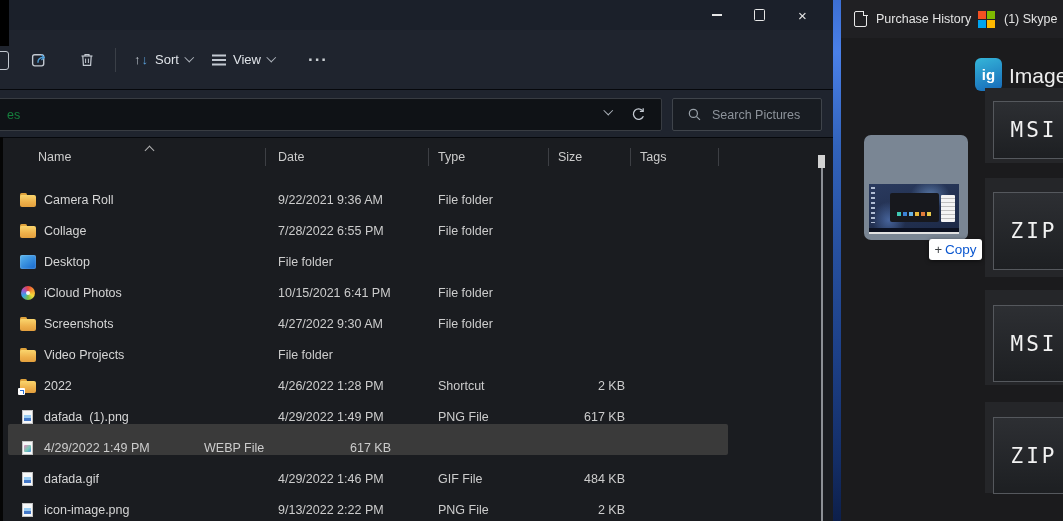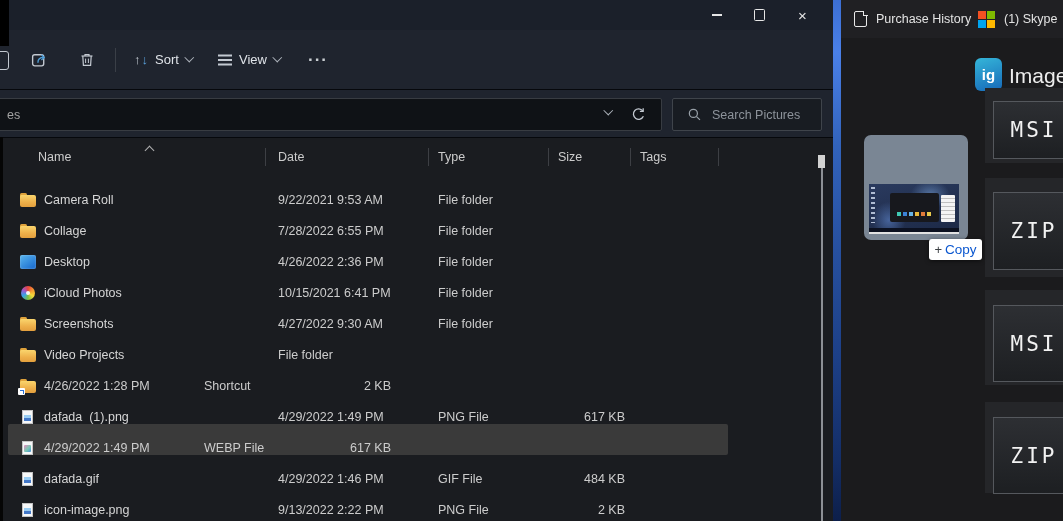--- a/index.html
+++ b/index.html
@@ -15,32 +15,32 @@
   .max-glyph{width:9.5px;height:9.5px;border:1.1px solid #e6e6e6;border-radius:1.5px;}
   .close-glyph{font-size:15px;color:#e6e6e6;line-height:1;}
 
   .toolbar{position:absolute;left:0;top:30px;width:100%;height:59px;background:#1f242e;border-bottom:1px solid #06080c;}
   .tbtn{position:absolute;top:0;height:59px;display:flex;align-items:center;gap:7px;}
   .particon{position:absolute;left:-9px;top:21px;width:16px;height:17px;border:1.4px solid #c3c9d1;border-radius:3px;}
   .tb-share{left:30px;}
   .tb-trash{left:78px;}
   .tb-sep{position:absolute;left:115px;top:18px;width:1px;height:24px;background:#3a3f47;}
   .tb-sort{left:134px;}
-  .tb-view{left:218px;}
+  .tb-view{left:212px;}
   .tb-more{left:308px;}
   .tlabel{font-size:13px;color:#dfe3e8;}
   .arrow-up{font-size:13px;color:#c3c9d1;}
   .arrow-down{font-size:13px;color:#5aa2dc;margin-left:-6px;}
   .vlines{width:14px;height:2px;background:#c3c9d1;box-shadow:0 -4.5px 0 #c3c9d1,0 4.5px 0 #c3c9d1;}
   .chv{display:inline-block;width:5.5px;height:5.5px;border-right:1.3px solid #aeb4bc;border-bottom:1.3px solid #aeb4bc;transform:rotate(45deg);margin-top:-4px;}
   .more-glyph{font-size:17px;font-weight:bold;color:#c9ced2;letter-spacing:1px;}
 
   .addressrow{position:absolute;left:0;top:90px;width:100%;height:47px;background:#1f242e;border-bottom:1px solid #06080c;}
   .addrfield{position:absolute;left:-2px;top:8px;width:662px;height:31px;background:#0f1216;border:1px solid #383c42;border-radius:2px;display:flex;align-items:center;}
-  .addrtext{margin-left:8px;font-size:12.5px;color:#a3a3a3;}
+  .addrtext{margin-left:8px;font-size:12.5px;color:#15803d;}
   .addr-chevron{position:absolute;right:50px;top:12px;}
   .addr-refresh{position:absolute;right:14px;top:7px;}
   .searchfield{position:absolute;left:672px;top:8px;width:148px;height:31px;background:#181c22;border:1px solid #3f444b;border-radius:2px;display:flex;align-items:center;}
   .searchfield svg{margin-left:14px;flex:none;}
   .searchfield input{flex:1;margin-left:8px;border:none;outline:none;background:transparent;font-family:inherit;font-size:12.5px;color:#d0d0d0;width:90px;}
   .searchfield input::placeholder{color:#8d939b;}
 
   .headrow{position:absolute;left:0;top:143px;width:820px;height:30px;}
   .hcell{position:absolute;top:7px;font-size:12.5px;color:#cccccc;}
   .h-name{left:38px;}.h-date{left:278px;}.h-type{left:438px;}.h-size{left:558px;}.h-tags{left:640px;}
@@ -214,37 +214,36 @@
     <div class="hsep" style="left:428px;"></div>
     <div class="hsep" style="left:548px;"></div>
     <div class="hsep" style="left:630px;"></div>
     <div class="hsep" style="left:718px;"></div>
 
     <div class="list">
 
         <div class="row">
           <span class="fi" data-icon="folder"></span>
           <span class="cell c-name">Camera Roll</span>
-          <span class="cell c-date">9/22/2021 9:53 AM</span>
+          <span class="cell c-date">9/22/2021 9:36 AM</span>
           <span class="cell c-type">File folder</span>
           <span class="cell c-size"></span>
         </div>
 
         <div class="row">
           <span class="fi" data-icon="folder"></span>
           <span class="cell c-name">Collage</span>
           <span class="cell c-date">7/28/2022 6:55 PM</span>
           <span class="cell c-type">File folder</span>
           <span class="cell c-size"></span>
         </div>
 
         <div class="row">
           <span class="fi" data-icon="desktop"></span>
           <span class="cell c-name">Desktop</span>
-          <span class="cell c-date">4/26/2022 2:36 PM</span>
           <span class="cell c-type">File folder</span>
           <span class="cell c-size"></span>
         </div>
 
         <div class="row">
           <span class="fi" data-icon="icloud"></span>
           <span class="cell c-name">iCloud Photos</span>
           <span class="cell c-date">10/15/2021 6:41 PM</span>
           <span class="cell c-type">File folder</span>
           <span class="cell c-size"></span>
@@ -262,20 +261,21 @@
           <span class="fi" data-icon="folder"></span>
           <span class="cell c-name">Video Projects</span>
           <span class="cell c-type">File folder</span>
           <span class="cell c-size"></span>
         </div>
 
         <div class="row">
           <span class="fi" data-icon="folder-shortcut">
             <span class="sc"></span>
           </span>
+          <span class="cell c-name">2022</span>
           <span class="cell c-date">4/26/2022 1:28 PM</span>
           <span class="cell c-type">Shortcut</span>
           <span class="cell c-size">2 KB</span>
         </div>
 
         <div class="row">
           <span class="fi" data-icon="image"></span>
           <span class="cell c-name">dafada  (1).png</span>
           <span class="cell c-date">4/29/2022 1:49 PM</span>
           <span class="cell c-type">PNG File</span>

